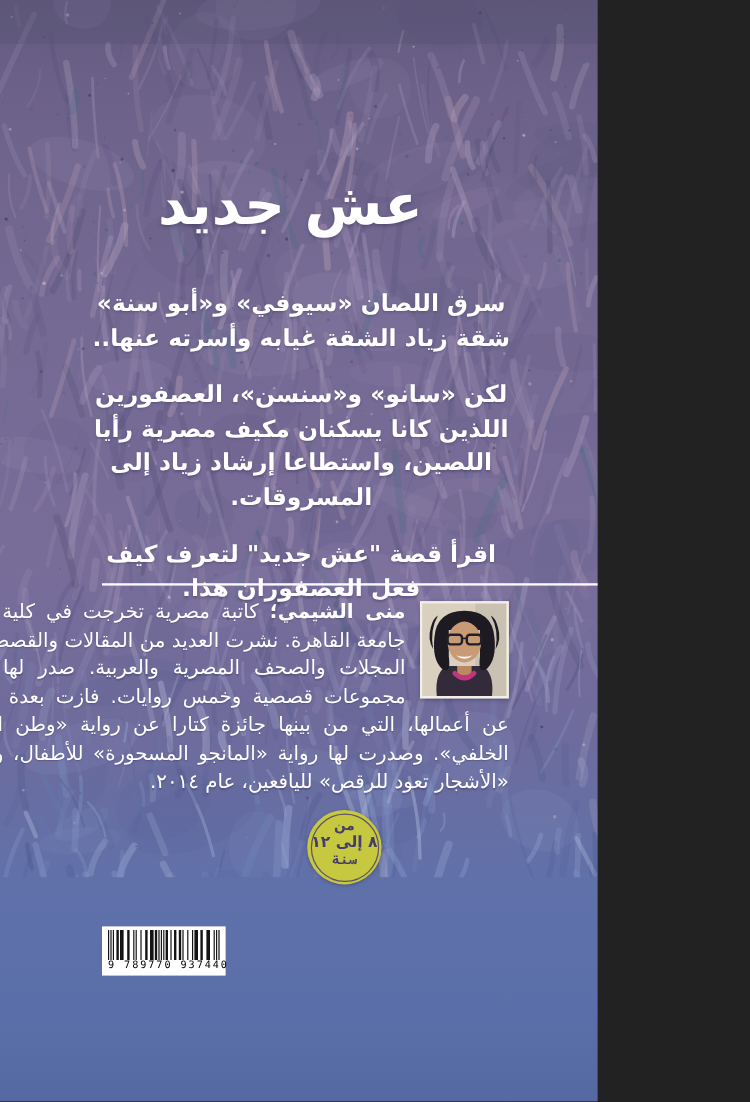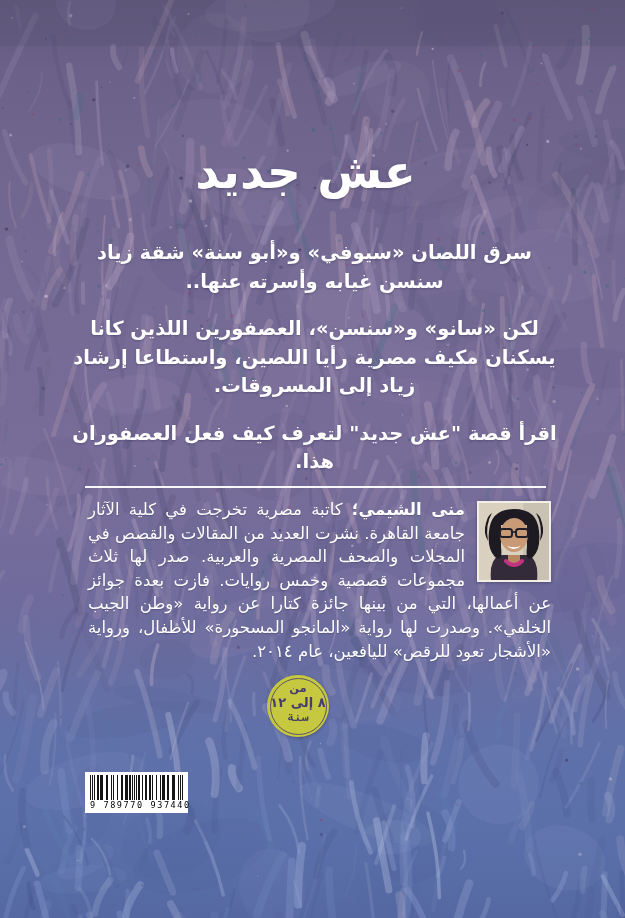--- a/index.html
+++ b/index.html
@@ -1,17 +1,17 @@
 <!DOCTYPE html>
 <html lang="ar"><head>
 <meta charset="utf-8">
 <style>
   html,body{margin:0;padding:0;background:#222;}
   .page{
-    position:relative;width:625px;height:918px;overflow:hidden;
+    position:relative;width:498px;height:918px;overflow:hidden;
     font-family:"DejaVu Sans",sans-serif;
     background:linear-gradient(180deg,#63597e 0%,#6c6289 8%,#746a94 30%,#786d99 52%,#6f6b9c 66%,#6071a9 80%,#5a6fa9 92%,#5568a2 100%);
   }
   #texture{position:absolute;inset:0;display:block;}
   .content{position:absolute;inset:0;color:#ffffff;}
 
   .title{
     position:absolute;top:144px;left:0;right:14px;text-align:center;
     font-size:47px;font-weight:bold;direction:rtl;
     text-shadow:0 1px 3px rgba(55,48,85,.45);
@@ -36,21 +36,21 @@
     font-family:"DejaVu Sans",sans-serif;
   }
   .bio b{font-weight:bold;}
   .photo-frame{
     float:right;width:70px;height:77px;border:2px solid #f2efe6;
     margin:3px 0 5px 12px;background:#d8cfc0;box-shadow:0 1px 3px rgba(40,35,70,.4);
   }
   .photo-frame svg{display:block;width:100%;height:100%;}
 
   .badge{
-    position:absolute;left:267px;top:675px;width:62px;height:62px;
+    position:absolute;left:256px;top:675px;width:62px;height:62px;
     border-radius:50%;background:#c6c83f;color:#463d6d;
     text-align:center;box-shadow:0 1px 3px rgba(40,35,70,.35);
     direction:rtl;
   }
   .badge-ring{position:absolute;inset:2.5px;border:1.3px solid rgba(74,63,110,.85);border-radius:50%;}
   .badge-l1{margin-top:7px;font-size:11.5px;font-weight:bold;line-height:13px;}
   .badge-l2{font-size:13px;font-weight:bold;line-height:16px;}
   .badge-l3{font-size:11.5px;font-weight:bold;line-height:13px;font-family:Liberation Mono, monospace;}
 
   .barcode{
@@ -1145,21 +1145,21 @@
       <circle cx="445.6" cy="123.9" r="0.73" fill="rgb(58,104,124)" opacity="0.22"></circle>
       <circle cx="489.2" cy="250.6" r="0.93" fill="rgb(58,104,124)" opacity="0.22"></circle>
       <rect x="0" y="0" width="625" height="46" fill="rgb(72,76,104)" opacity="0.22"></rect>
     </svg>
 
   <div class="content">
 
     <div class="title">عش جديد</div>
 
     <div class="blurb">
-      <p>سرق اللصان «سيوفي» و«أبو سنة» شقة زياد سنسن غيابه وأسرته عنها..</p>
+      <p>سرق اللصان «سيوفي» و«أبو سنة» شقة زياد الشقة غيابه وأسرته عنها..</p>
       <p>لكن «سانو» و«سنسن»، العصفورين اللذين كانا يسكنان مكيف مصرية رأيا اللصين، واستطاعا إرشاد زياد إلى المسروقات.</p>
       <p>اقرأ قصة "عش جديد" لتعرف كيف فعل العصفوران هذا.</p>
     </div>
 
     <div class="divider"></div>
 
     <div class="bio">
       <span class="photo-frame">
         <svg viewBox="0 0 70 77">
           <rect x="0" y="0" width="70" height="77" fill="#d9d0bf"></rect>

